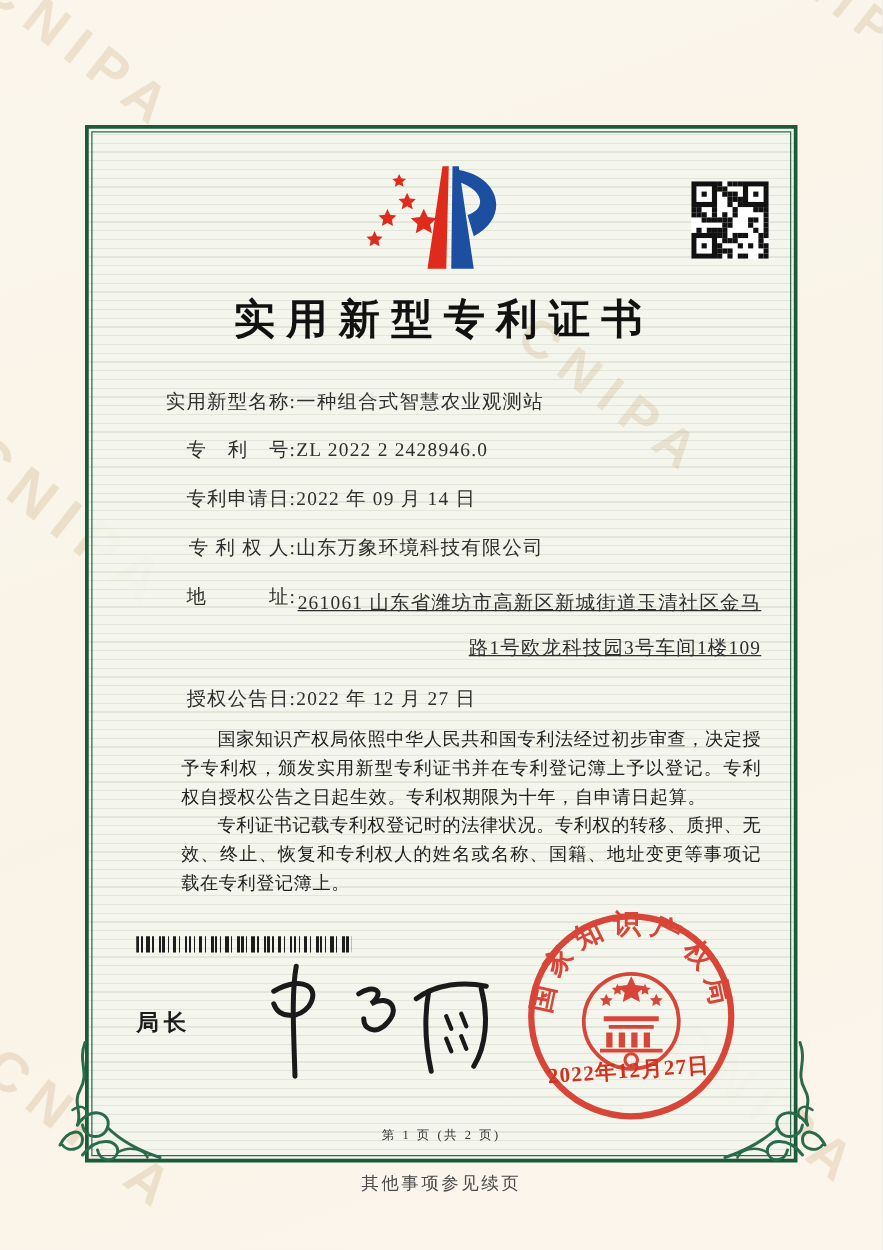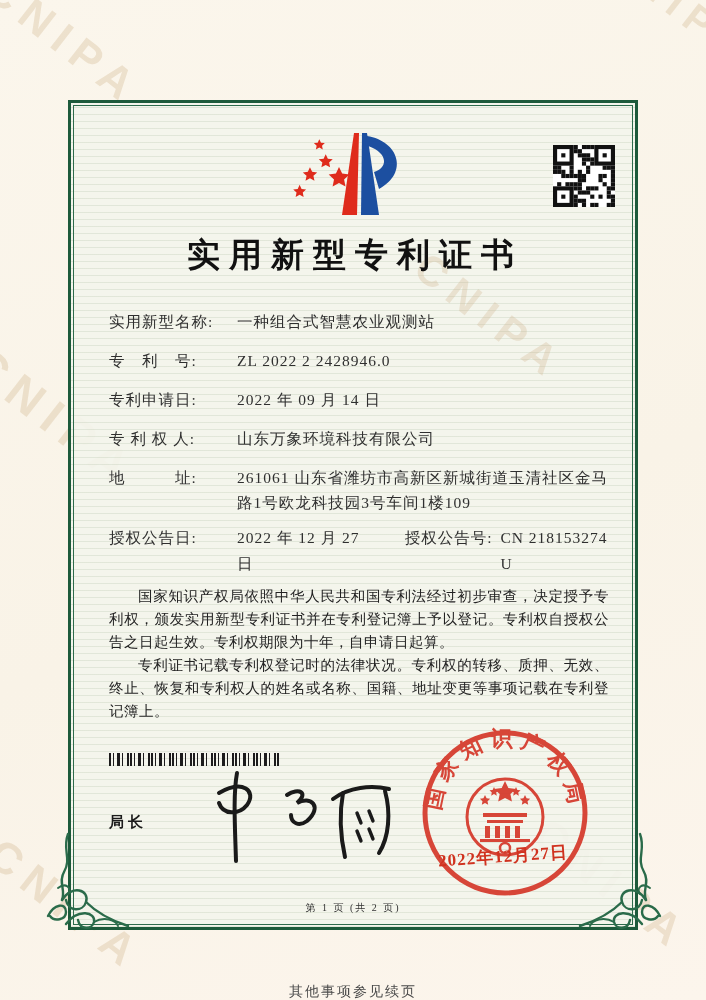--- a/index.html
+++ b/index.html
@@ -27,52 +27,52 @@
   .frame-line { position:absolute; inset:2px; border:1px solid #2e6b4c; pointer-events:none; }
   .cert-no { position:absolute; left:38px; top:36px; font-size:16px; letter-spacing:3px; color:#3a3a3a; }
   .logo { position:absolute; left:50%; top:26px; transform:translateX(-50%); }
   .qr { position:absolute; right:20px; top:42px; width:62px; height:62px; background:#fff; }
   .title {
     position:absolute; top:130px; left:4px; right:0; text-align:center;
     font-size:33px; font-weight:bold; letter-spacing:9px; color:#111;
   }
   
   .doc-body { position:absolute; left:38px; right:26px; top:206px; font-size:15.5px; }
-  .row { display:flex; line-height:26px; margin-bottom:13px; }
+  .row { display:flex; line-height:26px; margin-bottom:13px;text-align:right; }
   .row .lbl { flex:0 0 128px; letter-spacing:1px; white-space:nowrap; }
   .row .val { letter-spacing:1px; }
   .row.addr { margin-bottom:10px; }
-  .row.addr .val { line-height:25px; max-width:400px; }
+  .row.addr .val { line-height:36px; max-width:400px;text-decoration:underline; }
   .row.grant { margin-bottom:4px; }
   .row.grant .pair2 { margin-left:34px; display:flex; }
   .row.grant .pair2 .lbl { flex:0 0 auto; margin-right:8px; }
   .paras { margin-top:8px; font-size:14.5px; line-height:23px; color:#222; letter-spacing:0.5px; }
-  .paras p { text-indent:2em; text-align:justify; }
+  .paras p { text-indent:2em; text-align:justify;margin-left:36px; }
   .barcode {
     margin-top:30px; width:172px; height:13px;
     background:repeating-linear-gradient(90deg,
       #1c1c1c 0 2px, transparent 2px 4px, #1c1c1c 4px 5px, transparent 5px 8px,
       #1c1c1c 8px 11px, transparent 11px 13px, #1c1c1c 13px 14px, transparent 14px 18px,
       #1c1c1c 18px 20px, transparent 20px 21px);
   }
   .signing { margin-top:36px; font-family:"Liberation Sans","DejaVu Sans",sans-serif; }
-  .signing .commissioner { font-size:15px; font-weight:bold; color:#1c1c1c; letter-spacing:4px; line-height:40px; }
+  .signing .commissioner { font-size:18px; font-weight:bold; color:#1c1c1c; letter-spacing:4px; line-height:40px; }
   .signature { position:absolute; left:128px; top:662px; z-index:2; }
   
   .seal { position:absolute; left:346px; top:622px; width:176px; height:176px; z-index:3; opacity:0.93; }
   .seal-date {
     position:absolute; left:352px; top:742px; z-index:4; width:160px; text-align:center;
     color:#d0321f; font-size:17px; font-weight:bold; letter-spacing:1px;
     transform:rotate(-4deg); font-family:"Liberation Serif",serif;
   }
   .page-info { position:absolute; bottom:12px; left:0; right:0; text-align:center; font-size:10px; letter-spacing:2px; color:#333; }
   .flourish { position:absolute; z-index:2; }
   .flourish.bl { left:38px; top:832px; }
   .flourish.br { left:578px; top:832px; transform:scaleX(-1); }
-  .note { position:absolute; top:938px; left:0; right:0; text-align:center; font-size:14px; letter-spacing:2px; color:#4a4a4a; z-index:1;margin-top:45px; }
+  .note { position:absolute; top:938px; left:0; right:0; text-align:center; font-size:14px; letter-spacing:2px; color:#4a4a4a; z-index:1; }
 </style>
 </head>
 <body>
 
 <div class="page">
 
   <div class="wm" style="left:-28px; top:14px; font-size:44px;">CNIPA</div>
   <div class="wm" style="left:592px; top:-18px; font-size:40px;">CNIPA</div>
   <div class="wm" style="left:-44px; top:390px; font-size:48px;">CNIPA</div>
   <div class="wm" style="left:-26px; top:880px; font-size:44px;">CNIPA</div>
@@ -208,24 +208,20 @@
         <span class="lbl">专 利 权 人:</span>
         <span class="val">山东万象环境科技有限公司</span>
       </div>
       <div class="row addr">
         <span class="lbl">地　　　址:</span>
         <span class="val">261061 山东省潍坊市高新区新城街道玉清社区金马路1号欧龙科技园3号车间1楼109</span>
       </div>
       <div class="row grant">
         <span class="lbl">授权公告日:</span>
         <span class="val">2022 年 12 月 27 日</span>
-        <span class="pair2">
-          <span class="lbl">授权公告号:</span>
-          <span class="val">CN 218153274 U</span>
-        </span>
       </div>
 
       <div class="paras">
         <p>国家知识产权局依照中华人民共和国专利法经过初步审查，决定授予专利权，颁发实用新型专利证书并在专利登记簿上予以登记。专利权自授权公告之日起生效。专利权期限为十年，自申请日起算。</p>
         <p>专利证书记载专利权登记时的法律状况。专利权的转移、质押、无效、终止、恢复和专利权人的姓名或名称、国籍、地址变更等事项记载在专利登记簿上。</p>
       </div>
 
       <div class="barcode"></div>
 
       <div class="signing">

